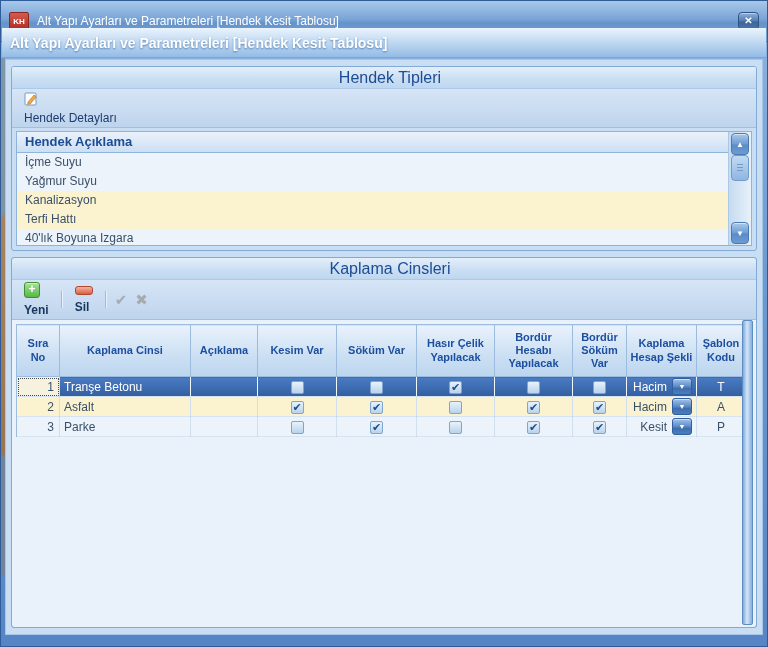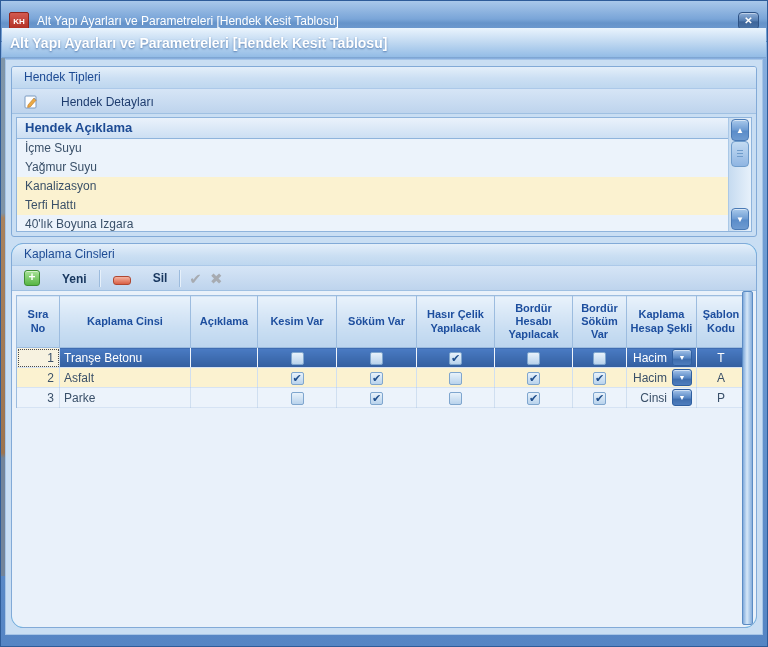--- a/index.html
+++ b/index.html
@@ -44,35 +44,36 @@
   
   .content{
     position:absolute;left:4px;right:4px;top:58px;bottom:11px;
     background:#C9DEF3;border:1px solid #A6C5E7;box-sizing:border-box;
     display:flex;flex-direction:column;overflow:hidden;
   }
   .group{
     margin:6px 5px 0 5px;border:1px solid #82AAD7;border-radius:3px;
     background:#C9DEF3;overflow:hidden;display:flex;flex-direction:column;
   }
-  .group.grow{flex:1;margin-bottom:6px;position:relative;background:#0ea5e9;border-radius:12px;}
+  .group.grow{flex:1;margin-bottom:6px;position:relative;background:#0ea5e9;}
   .group-header{
     height:21px;line-height:21px;padding-left:12px;flex:0 0 21px;
-    color:#1D4B94;font-size:12px;
+    color:#1D4B94;font-size:16px;
     background:linear-gradient(180deg,#E4EFFA 0%,#CBDFF3 55%,#BED7EF 100%);
     border-bottom:1px solid #ACC9E9;
+    text-align:center;
   }
   .toolbar{
     flex:0 0 24px;display:flex;align-items:center;padding-left:4px;
     background:linear-gradient(180deg,#D6E5F6 0%,#BED4ED 100%);
     border-bottom:1px solid #9FC0E2;
   }
   .tb-btn{
-    display:flex;align-items:flex-end;gap:22px;border:none;background:transparent;
-    color:#1E3C6E;font-size:12px;padding:2px 8px;cursor:pointer;font-family:inherit;
+    display:flex;align-items:flex-start;gap:5px;border:none;background:transparent;
+    color:#1E3C6E;font-size:12px;padding:2px 8px;cursor:pointer;font-family:inherit;flex-direction:column;
   }
   .tb-btn b{font-weight:bold;color:#17365E;}
   .tb-sep{width:1px;height:17px;background:#9CBBDD;border-right:1px solid #E6F0FA;margin:0 4px;}
   .icon-edit{width:15px;height:15px;display:inline-block;}
   .icon-new{
     width:14px;height:14px;border-radius:3px;border:1px solid #3F8F33;
     background:linear-gradient(180deg,#A9E399 0%,#57B544 100%);
     color:#fff;font-weight:bold;font-size:12px;line-height:12px;text-align:center;
     display:inline-block;box-shadow:inset 0 1px 0 rgba(255,255,255,.5);
   }
@@ -310,21 +311,21 @@
                 <td class="num first">3</td>
                 <td class="txt">Parke</td>
                 <td class="txt"></td>
                 <td class="ctr"><span class="cb" data-glyph="✔"></span></td>
                 <td class="ctr"><span class="cb on" data-glyph="✔"></span></td>
                 <td class="ctr"><span class="cb" data-glyph="✔"></span></td>
                 <td class="ctr"><span class="cb on" data-glyph="✔"></span></td>
                 <td class="ctr"><span class="cb on" data-glyph="✔"></span></td>
                 <td class="">
                   <div class="dd-cell">
-                    <span>Cinsi</span>
+                    <span>Kesit</span>
                     <span class="dd-btn">
                       <span>▼</span>
                     </span>
                   </div>
                 </td>
                 <td class="ctr">P</td>
               </tr>
             </tbody>
         </table>
         <div class="right-strip"></div>

